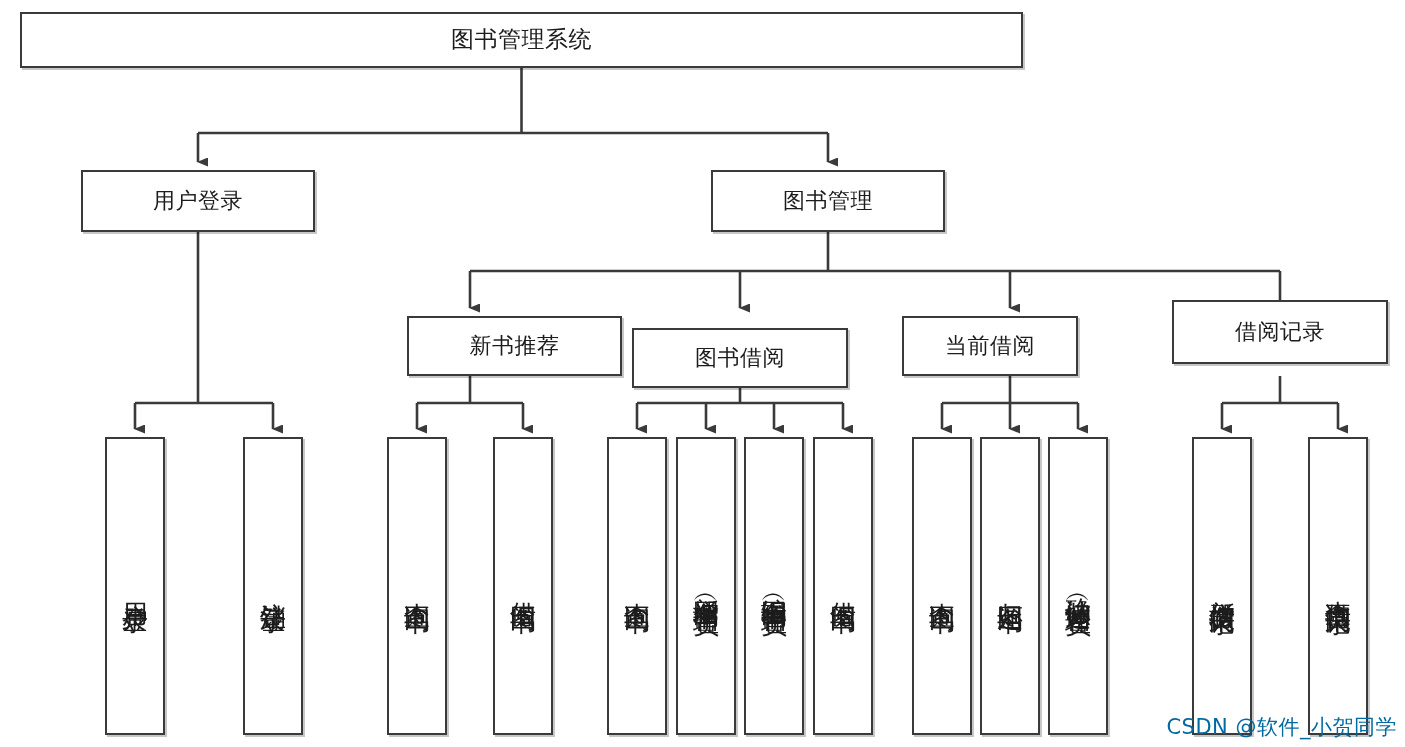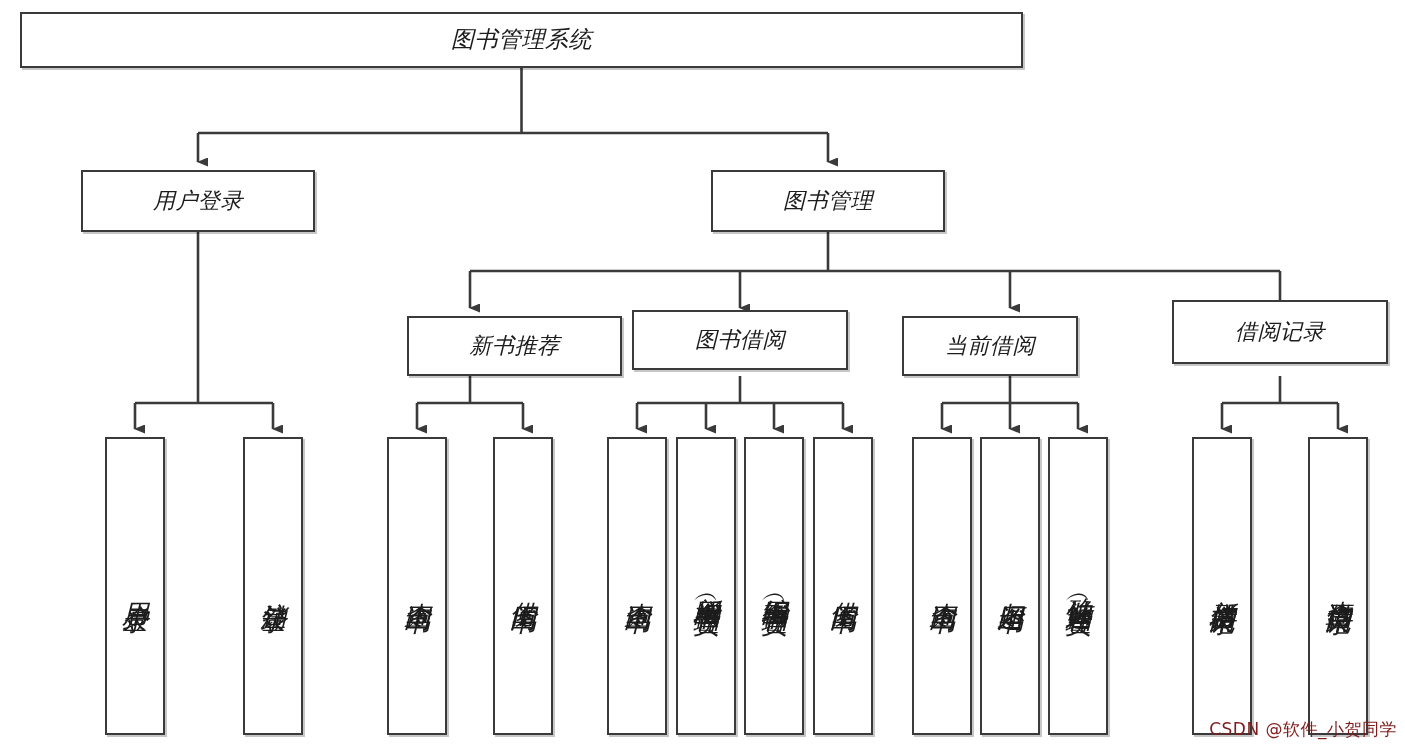--- a/index.html
+++ b/index.html
@@ -38,21 +38,20 @@
     align-items: center;
     justify-content: center;
     color: #1c1c1c;
   }
   .node-label {
     display: block;
     text-align: center;
     line-height: 1.18;
     letter-spacing: 0.5px;
     white-space: nowrap;
-    font-style: italic;
   }
   
   .node.horiz .node-label {
     font-size: 22px;
   }
   .node.root .node-label {
     font-size: 23px;
   }
   
   .node.vert {
@@ -66,22 +65,22 @@
     font-size: 26px;
     line-height: 1.04;
     letter-spacing: 2px;
     white-space: normal;
     max-height: 100%;
   }
   .watermark {
     position: absolute;
     right: 8px;
     bottom: 6px;
-    font-size: 17px;
-    color: #7f1d1d;
+    font-size: 21px;
+    color: #0369a1;
     letter-spacing: 0.5px;
     white-space: nowrap;
     user-select: none;
   }
 </style>
 </head>
 <body>
 
 <div id="diagram-root">
 
@@ -146,21 +145,21 @@
   </div>
 
   <div class="node horiz" style="left:711px; top:170px; width:234px; height:62px;">
     <span class="node-label">图书管理</span>
   </div>
 
   <div class="node horiz" style="left:363px; top:316px; width:215px; height:60px;margin-left:44px;">
     <span class="node-label">新书推荐</span>
   </div>
 
-  <div class="node horiz" style="left:632px; top:310px; width:216px; height:60px;">
+  <div class="node horiz" style="left:632px; top:328px; width:216px; height:60px;">
     <span class="node-label">图书借阅</span>
   </div>
 
   <div class="node horiz" style="left:902px; top:316px; width:176px; height:60px;">
     <span class="node-label">当前借阅</span>
   </div>
 
   <div class="node horiz" style="left:1172px; top:300px; width:216px; height:64px;">
     <span class="node-label">借阅记录</span>
   </div>

